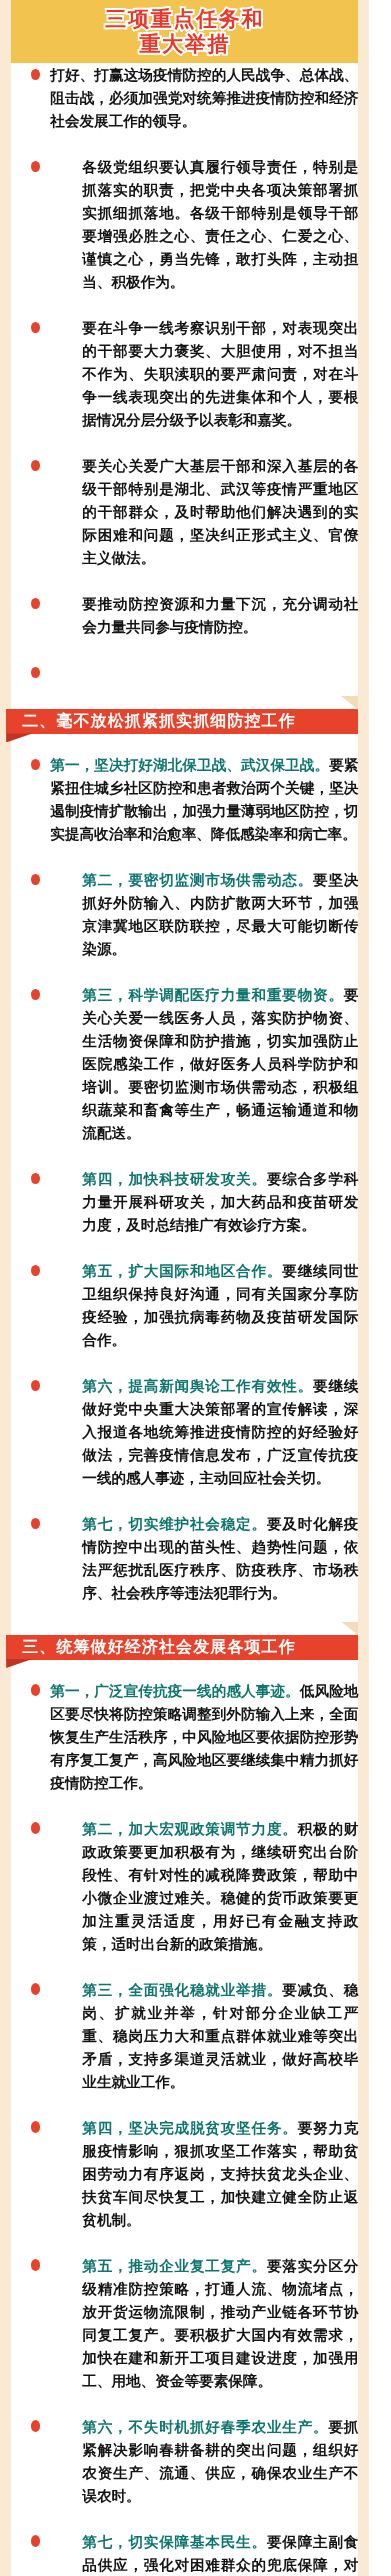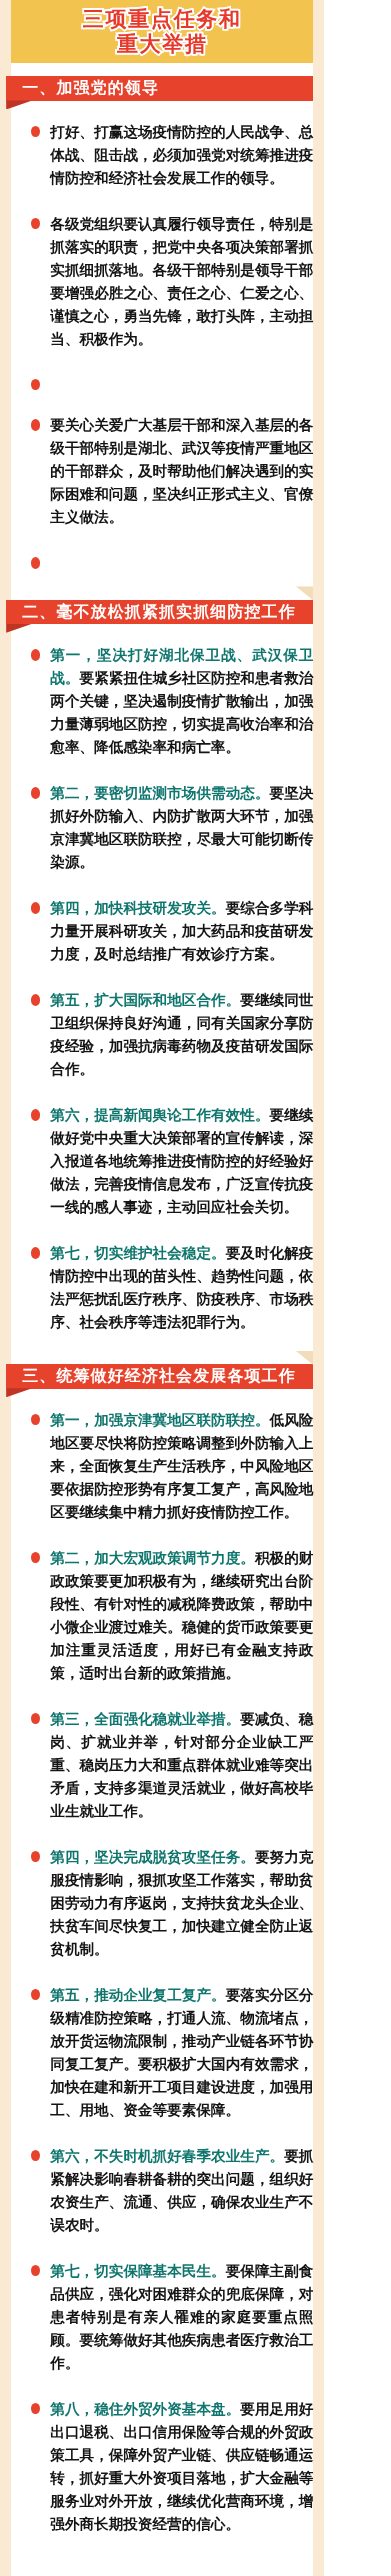--- a/index.html
+++ b/index.html
@@ -1,18 +1,18 @@
 <!DOCTYPE html>
 <html style="font-size:9px"><head>
 <meta charset="utf-8">
 <style>
   html,body { margin:0; padding:0; background:#ffffff; }
   * { box-sizing:border-box; }
   .page {
-    width:324px; height:2576px; overflow:hidden; position:relative;
+    width:369px; height:2576px; overflow:hidden; position:relative;
     background:#fbead3;
     display:flex; flex-direction:column;
     font-family:"DejaVu Sans", sans-serif;
   }
   
   .top-header {
     margin:0 10.6px 0 11.2px; height:63px; background:#f2c34f;
     display:flex; flex-direction:column; justify-content:center;
     text-align:center; flex:0 0 auto;
   }
@@ -41,21 +41,21 @@
     position:absolute; left:0; bottom:-8.4px; width:26px; height:9px;
     background:#bf3422; clip-path:polygon(0 0,100% 0,0 100%);
   }
   .fold-right {
     position:absolute; right:0; top:-13.4px; width:17.4px; height:14px;
     background:#f2dcba; clip-path:polygon(0 0,100% 0,100% 100%);
   }
   
   .items { padding:0; }
   .item { display:flex; align-items:flex-start; }
-  .item + .item { margin-top:23px; }
+  .item + .item { margin-top:23px;gap:32px; }
   .dot {
     flex:0 0 9.5px; width:9.5px; height:11.8px; border-radius:50%;
     background:#e7432c; margin:5.6px 10px 0 19.6px;
   }
   .itext {
     margin:0; font-size:14.6px; line-height:23px; color:#141414;
     font-weight:bold; text-align:justify;
   }
   .lead { color:#0f766e; }
 </style>
@@ -64,58 +64,63 @@
 
 <div class="page">
 
   <div class="top-header">
     <div class="top-title">三项重点任务和</div>
     <div class="top-title">重大举措</div>
   </div>
 
   <div class="content">
 
-    <div class="section-header first">
-      <div class="banner">一、加强党的领导</div>
-      <div class="fold-left"></div>
-    </div>
     <div class="items">
       <div class="item">
         <span class="dot"></span>
         <p class="itext">打好、打赢这场疫情防控的人民战争、总体战、阻击战，必须加强党对统筹推进疫情防控和经济社会发展工作的领导。</p>
       </div>
       <div class="item">
         <span class="dot"></span>
         <p class="itext">各级党组织要认真履行领导责任，特别是抓落实的职责，把党中央各项决策部署抓实抓细抓落地。各级干部特别是领导干部要增强必胜之心、责任之心、仁爱之心、谨慎之心，勇当先锋，敢打头阵，主动担当、积极作为。</p>
       </div>
       <div class="item">
         <span class="dot"></span>
+        <p class="itext">要在斗争一线考察识别干部，对表现突出的干部要大力褒奖、大胆使用，对不担当不作为、失职渎职的要严肃问责，对在斗争一线表现突出的先进集体和个人，要根据情况分层分级予以表彰和嘉奖。</p>
       </div>
       <div class="item">
         <span class="dot"></span>
         <p class="itext">要关心关爱广大基层干部和深入基层的各级干部特别是湖北、武汉等疫情严重地区的干部群众，及时帮助他们解决遇到的实际困难和问题，坚决纠正形式主义、官僚主义做法。</p>
+      </div>
+      <div class="item">
+        <span class="dot"></span>
+        <p class="itext">要推动防控资源和力量下沉，充分调动社会力量共同参与疫情防控。</p>
       </div>
       <div class="item">
         <span class="dot"></span>
       </div>
     </div>
 
     <div class="section-header">
       <div class="fold-right"></div>
       <div class="banner">二、毫不放松抓紧抓实抓细防控工作</div>
       <div class="fold-left"></div>
     </div>
     <div class="items">
       <div class="item">
         <span class="dot"></span>
         <p class="itext"><span class="lead">第一，坚决打好湖北保卫战、武汉保卫战。</span><span>要紧紧扭住城乡社区防控和患者救治两个关键，坚决遏制疫情扩散输出，加强力量薄弱地区防控，切实提高收治率和治愈率、降低感染率和病亡率。</span></p>
       </div>
       <div class="item">
         <span class="dot"></span>
         <p class="itext"><span class="lead">第二，要密切监测市场供需动态。</span><span>要坚决抓好外防输入、内防扩散两大环节，加强京津冀地区联防联控，尽最大可能切断传染源。</span></p>
+      </div>
+      <div class="item">
+        <span class="dot"></span>
+        <p class="itext"><span class="lead">第三，科学调配医疗力量和重要物资。</span><span>要关心关爱一线医务人员，落实防护物资、生活物资保障和防护措施，切实加强防止医院感染工作，做好医务人员科学防护和培训。要密切监测市场供需动态，积极组织蔬菜和畜禽等生产，畅通运输通道和物流配送。</span></p>
       </div>
       <div class="item">
         <span class="dot"></span>
         <p class="itext"><span class="lead">第四，加快科技研发攻关。</span><span>要综合多学科力量开展科研攻关，加大药品和疫苗研发力度，及时总结推广有效诊疗方案。</span></p>
       </div>
       <div class="item">
         <span class="dot"></span>
         <p class="itext"><span class="lead">第五，扩大国际和地区合作。</span><span>要继续同世卫组织保持良好沟通，同有关国家分享防疫经验，加强抗病毒药物及疫苗研发国际合作。</span></p>
       </div>
       <div class="item">
@@ -129,21 +134,21 @@
     </div>
 
     <div class="section-header">
       <div class="fold-right"></div>
       <div class="banner">三、统筹做好经济社会发展各项工作</div>
       <div class="fold-left"></div>
     </div>
     <div class="items">
       <div class="item">
         <span class="dot"></span>
-        <p class="itext"><span class="lead">第一，加强京津冀地区联防联控。</span><span>低风险地区要尽快将防控策略调整到外防输入上来，全面恢复生产生活秩序，中风险地区要依据防控形势有序复工复产，高风险地区要继续集中精力抓好疫情防控工作。</span></p>
+        <p class="itext"><span class="lead">第一，广泛宣传抗疫一线的感人事迹。</span><span>低风险地区要尽快将防控策略调整到外防输入上来，全面恢复生产生活秩序，中风险地区要依据防控形势有序复工复产，高风险地区要继续集中精力抓好疫情防控工作。</span></p>
       </div>
       <div class="item">
         <span class="dot"></span>
         <p class="itext"><span class="lead">第二，加大宏观政策调节力度。</span><span>积极的财政政策要更加积极有为，继续研究出台阶段性、有针对性的减税降费政策，帮助中小微企业渡过难关。稳健的货币政策要更加注重灵活适度，用好已有金融支持政策，适时出台新的政策措施。</span></p>
       </div>
       <div class="item">
         <span class="dot"></span>
         <p class="itext"><span class="lead">第三，全面强化稳就业举措。</span><span>要减负、稳岗、扩就业并举，针对部分企业缺工严重、稳岗压力大和重点群体就业难等突出矛盾，支持多渠道灵活就业，做好高校毕业生就业工作。</span></p>
       </div>
       <div class="item">

